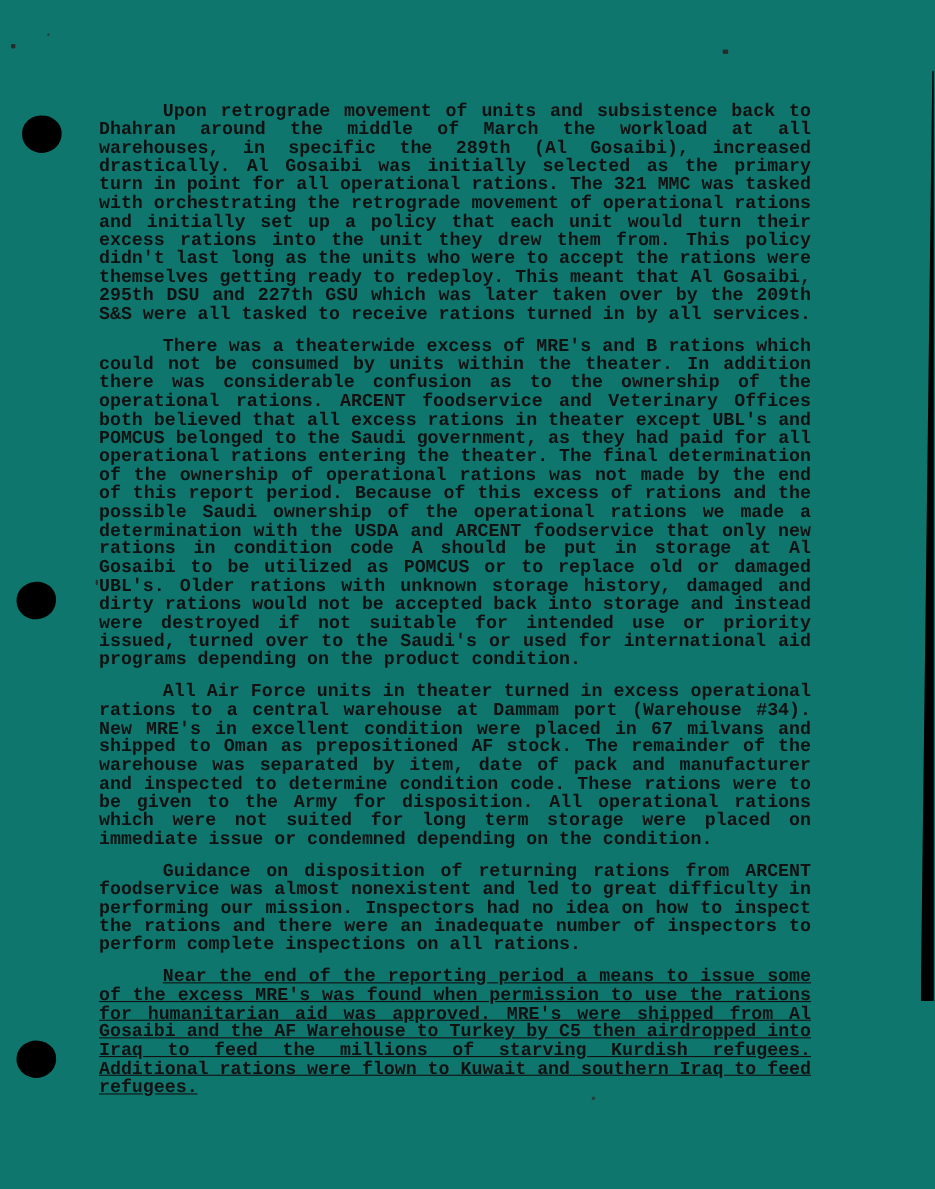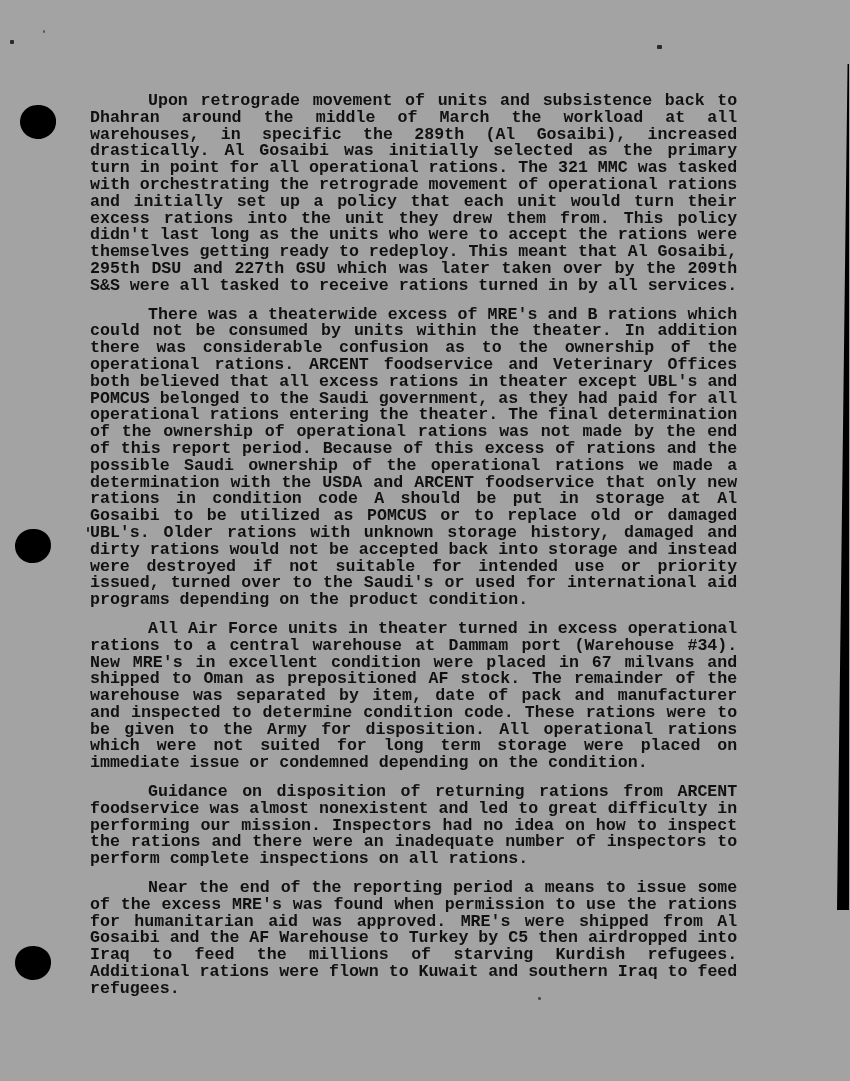--- a/index.html
+++ b/index.html
@@ -4,42 +4,42 @@
 <style>
   html, body {
     margin: 0;
     padding: 0;
     background: #e8e8e8;
   }
   .page {
     position: relative;
     width: 850px;
     height: 1081px;
-    background: #a3a3a3;
+    background: #0f766e;
     overflow: hidden;
     font-family: "Liberation Mono", "DejaVu Sans Mono", monospace;
   }
   .text-block {
     position: absolute;
     left: 90px;
     top: 93px;
     width: 65ch;
     font-size: 16.6px;
     line-height: 16.8px;
     font-weight: 700;
     color: #111111;
     text-align: justify;
     letter-spacing: 0;
   }
   .text-block p {
     margin: 0 0 12px 0;
     text-indent: 58px;
     word-spacing: normal;
   }
-  .text-block p:last-child { margin-bottom: 0; }
+  .text-block p:last-child { margin-bottom: 0; text-decoration: underline; }
   .binder-hole {
     position: absolute;
     width: 36px;
     height: 34px;
     background: #000000;
     border-radius: 50% 48% 52% 50%;
   }
   .hole-1 { left: 20px; top: 105px; transform: rotate(8deg); }
   .hole-2 { left: 15px; top: 529px; transform: rotate(-4deg); }
   .hole-3 { left: 15px; top: 946px; transform: rotate(5deg); }

